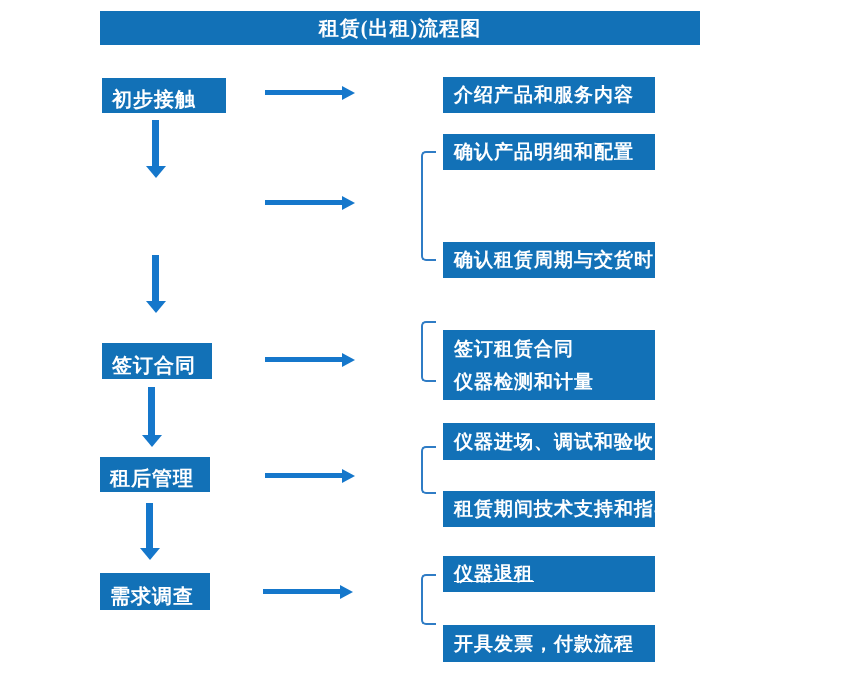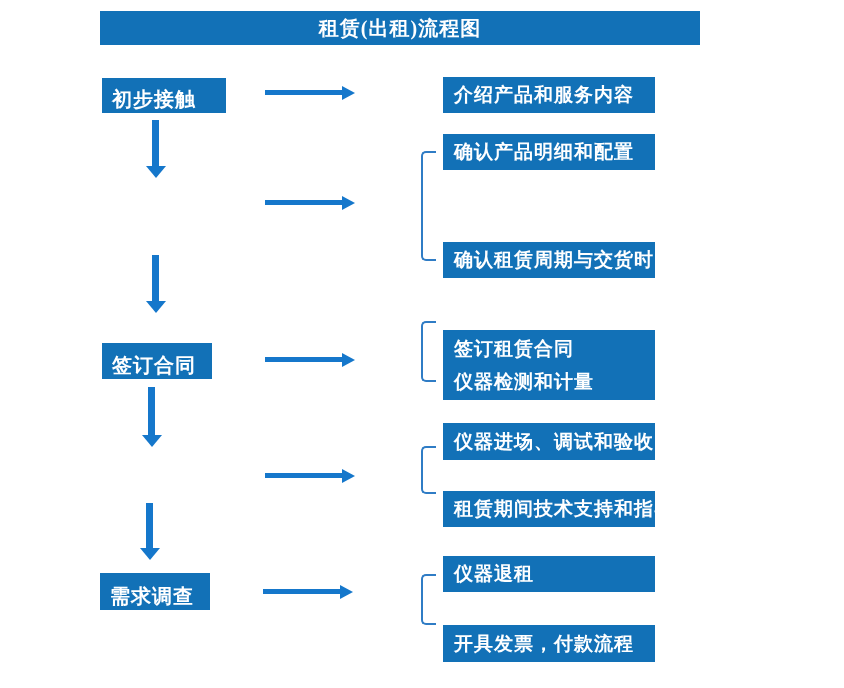--- a/index.html
+++ b/index.html
@@ -55,20 +55,23 @@
 
   <div class="title-bar">
     <span>租赁(出租)流程图</span>
   </div>
 
   <div class="box step" style="left:102px; top:78px;  width:124px; height:35px;">
     <span>初步接触</span>
   </div>
   <div class="box step" style="left:102px; top:343px; width:110px; height:36px;">
     <span>签订合同</span>
+  </div>
+  <div class="box step" style="left:100px; top:457px; width:110px; height:35px;">
+    <span>租后管理</span>
   </div>
   <div class="box step" style="left:100px; top:573px; width:110px; height:37px;">
     <span>需求调查</span>
   </div>
 
   <div class="varrow" style="left:146px; top:120px; height:58px;">
     <div class="shaft"></div>
     <div class="head"></div>
   </div>
   <div class="varrow" style="left:146px; top:255px; height:58px;">
@@ -124,20 +127,20 @@
   </div>
   <div class="box out" style="top:363px; height:37px;">
     <span>仪器检测和计量</span>
   </div>
   <div class="box out" style="top:423px; height:37px;">
     <span>仪器进场、调试和验收</span>
   </div>
   <div class="box out" style="top:491px;">
     <span>租赁期间技术支持和指导</span>
   </div>
-  <div class="box out" style="top:556px;">
+  <div class="box out" style="top:556px;text-decoration:underline;">
     <span>仪器退租</span>
   </div>
   <div class="box out" style="top:625px; height:37px;">
     <span>开具发票，付款流程</span>
   </div>
 
 </div>
 
 </body></html>

